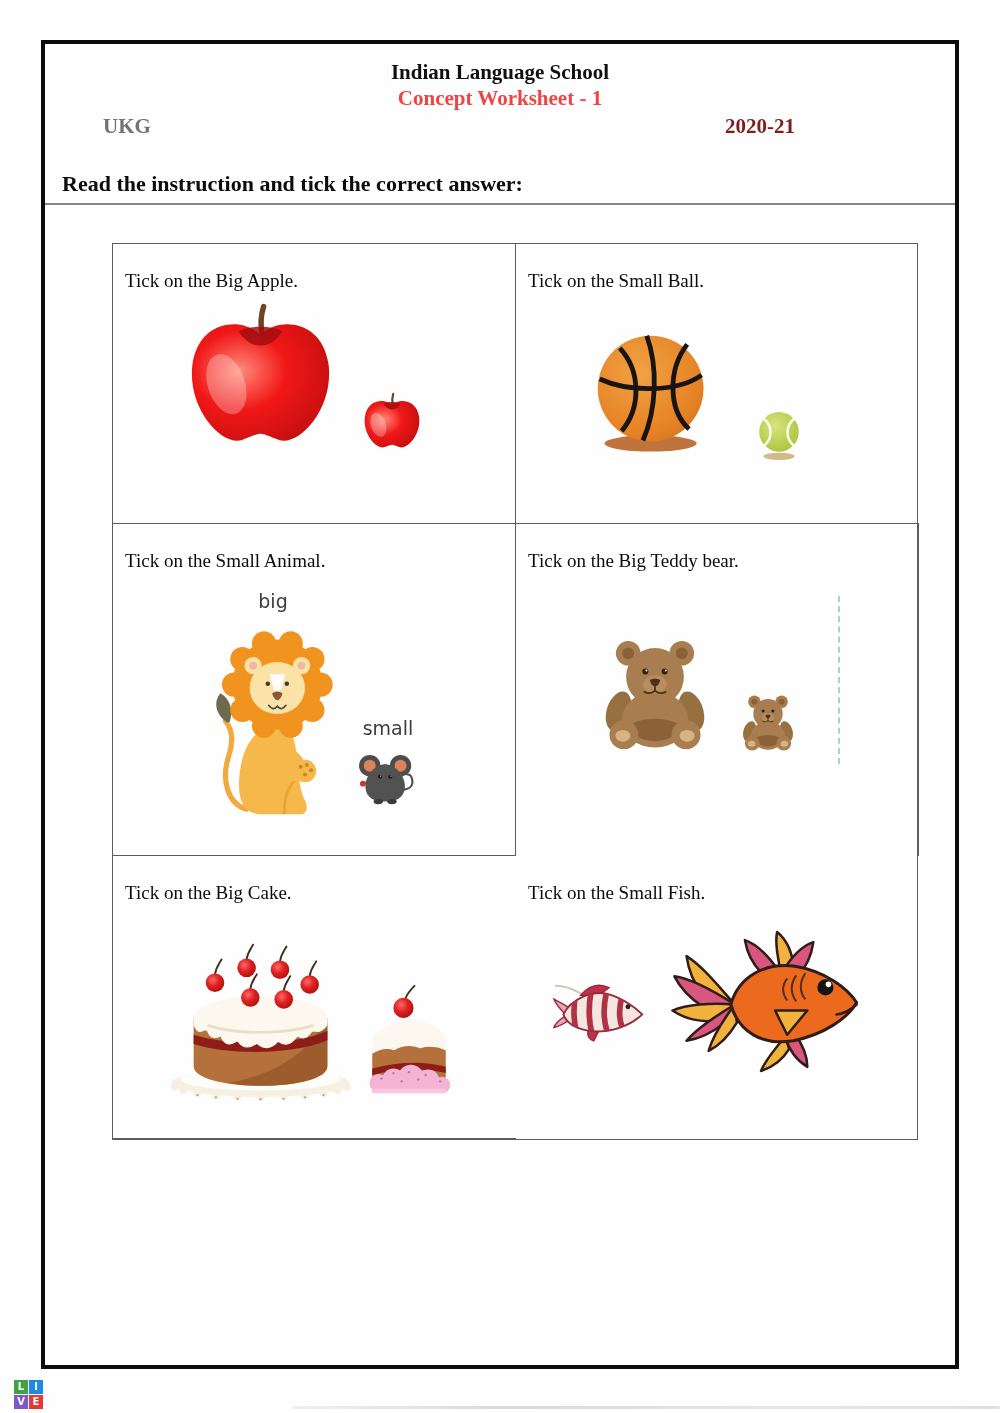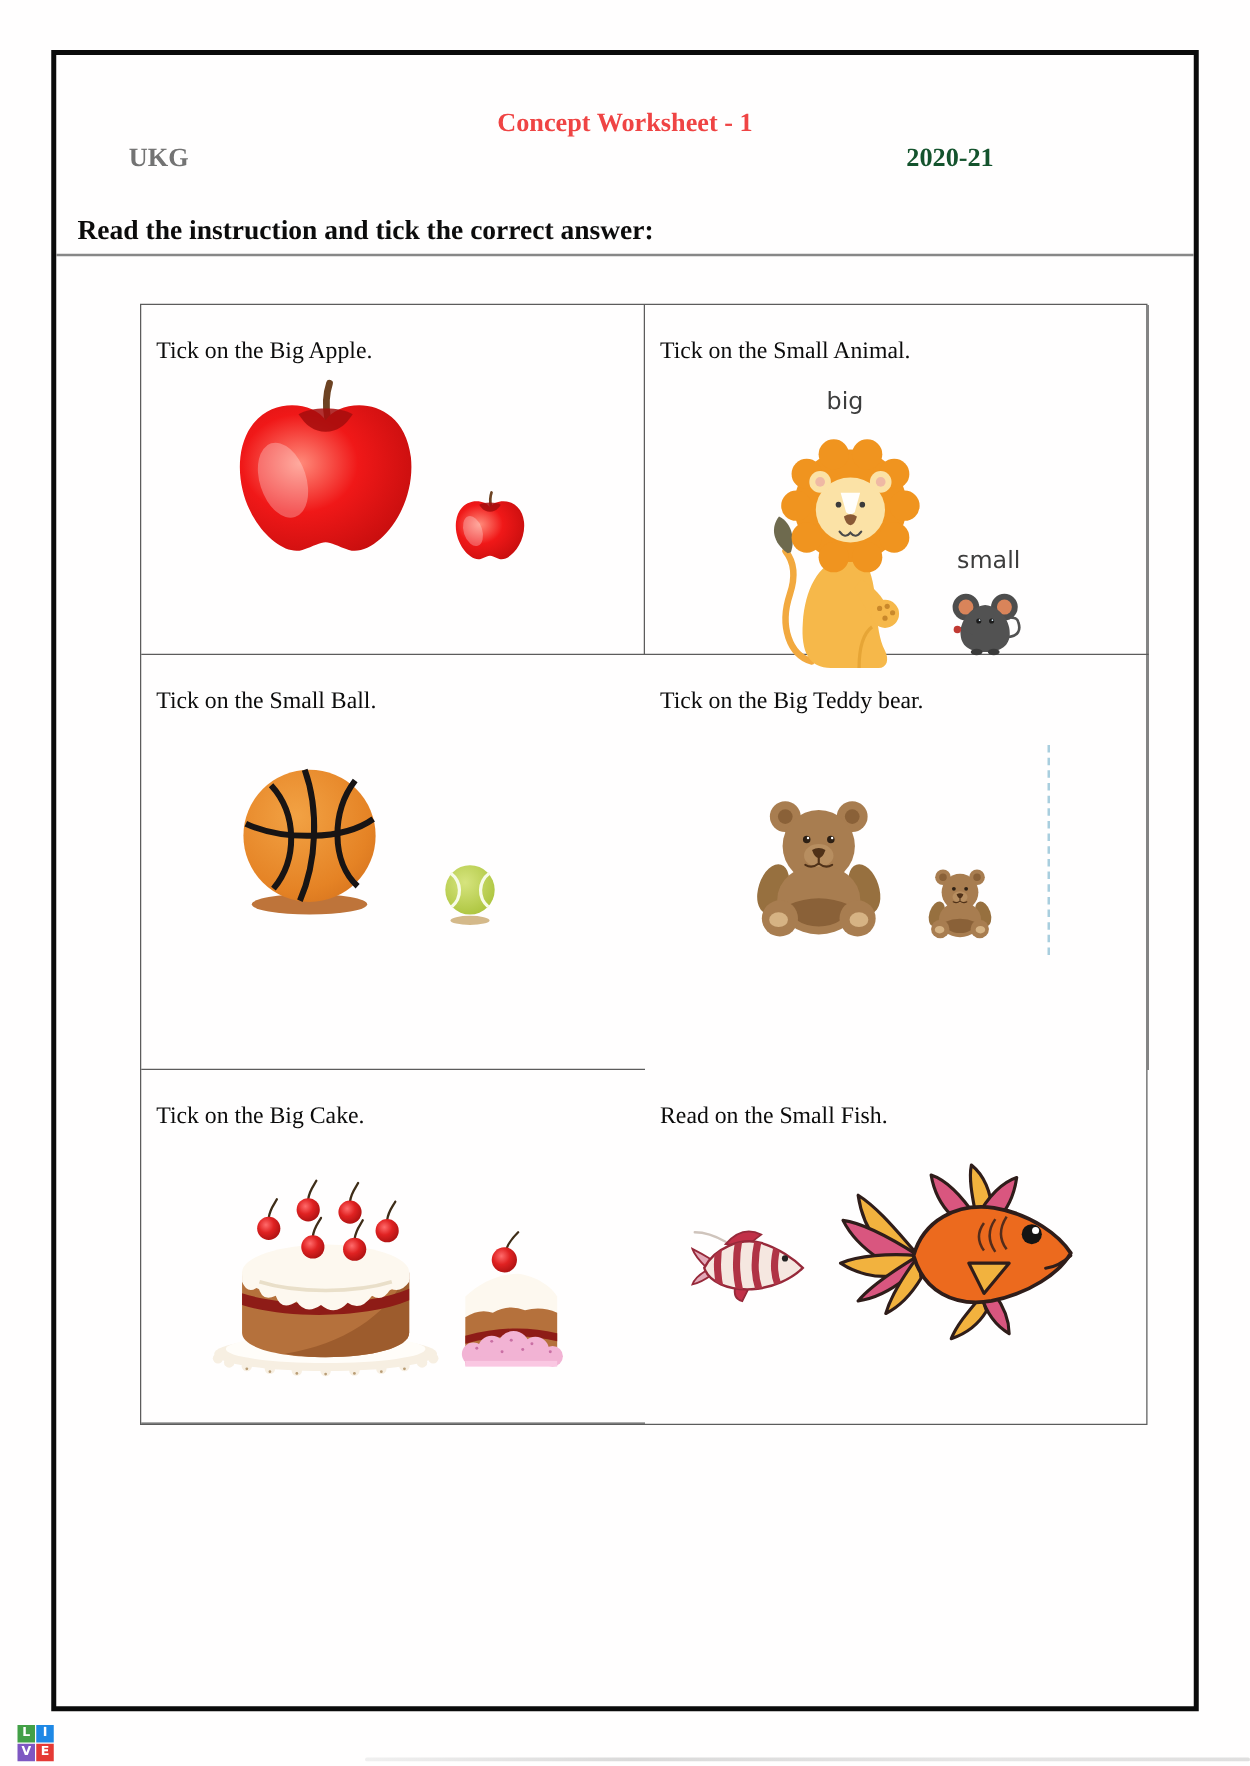--- a/index.html
+++ b/index.html
@@ -8,21 +8,21 @@
 
   
   .frame { position:absolute; left:41px; top:40px; width:910px; height:1321px;
            border:4px solid #0b0b0b; background:#fffefe; }
 
   .school-title { position:absolute; top:16px; left:0; right:0; text-align:center;
                   font-weight:bold; font-size:21px; color:#101010; }
   .worksheet-title { position:absolute; top:42px; left:0; right:0; text-align:center;
                   font-weight:bold; font-size:21px; color:#ef4444; }
   .grade { position:absolute; top:70px; left:58px; font-weight:bold; font-size:21px; color:#737373; }
-  .year  { position:absolute; top:70px; left:680px; font-weight:bold; font-size:21px; color:#14532d; }
+  .year  { position:absolute; top:70px; left:680px; font-weight:bold; font-size:21px; color:#7f1d1d; }
   .instruction { position:absolute; top:127px; left:17px; font-weight:bold; font-size:22px; color:#0c0c0c; }
   .rule { position:absolute; top:159px; left:0; width:100%; height:2px; background:#878787; }
 
   
   .grid { position:absolute; left:67px; top:199px; width:806px;
           display:grid; grid-template-columns:403px 403px; grid-template-rows:280px 332px 283px;
           border:1px solid #5c5c5c; box-sizing:border-box; background:#fffefe; }
   .cell { position:relative; border-right:1px solid #5c5c5c; border-bottom:1px solid #5c5c5c; box-sizing:border-box; }
   .cell.last-col { border-right:none; }
   .cell.last-row { border-bottom:none; }
@@ -78,20 +78,21 @@
       <stop offset="0%" stop-color="#ff6b6b"></stop>
         <stop offset="45%" stop-color="#e02222"></stop>
         <stop offset="100%" stop-color="#a50f0f"></stop>
     </radialGradient>
   </defs>
 </svg>
 
 <div class="page">
   <div class="frame">
 
+    <div class="school-title">Indian Language School</div>
     <div class="worksheet-title">Concept Worksheet - 1</div>
     <div class="grade">UKG</div>
     <div class="year">2020-21</div>
     <div class="instruction">Read the instruction and tick the correct answer:</div>
     <div class="rule"></div>
 
     <div class="grid">
 
       <div class="cell">
         <div class="prompt">Tick on the Big Apple.</div>
@@ -102,20 +103,42 @@
             <path d="M36 24 C42 20 58 20 64 24 C60 30 56 33 50 33 C44 33 40 30 36 24 Z" fill="#a50d0d" opacity="0.85"></path>
             <ellipse cx="28" cy="58" rx="12" ry="20" fill="#ffffff" opacity="0.28" transform="rotate(-18 28 58)"></ellipse>
           </svg>
         </div>
         <div class="pic" style="left:248px; top:145px; width:62px; height:68px;">
           <svg viewBox="0 0 100 110">
             <path d="M52 8 C50 14 50 20 51 26" stroke="#6d4323" stroke-width="3.5" fill="none" stroke-linecap="round"></path>
             <path d="M50 27 C42 15 10 14 6 46 C3 74 25 98 38 94 C44 92 47 90 50 90 C53 90 56 92 62 94 C75 98 97 74 94 46 C90 14 58 15 50 27 Z" fill="url(#gradApple)"></path>
             <path d="M36 24 C42 20 58 20 64 24 C60 30 56 33 50 33 C44 33 40 30 36 24 Z" fill="#a50d0d" opacity="0.85"></path>
             <ellipse cx="28" cy="58" rx="12" ry="20" fill="#ffffff" opacity="0.28" transform="rotate(-18 28 58)"></ellipse>
+          </svg>
+        </div>
+      </div>
+
+      <div class="cell last-col">
+        <div class="prompt">Tick on the Small Ball.</div>
+        <div class="pic" style="left:75px; top:85px; width:125px; height:125px;">
+          <svg viewBox="0 0 130 130">
+            <ellipse cx="62" cy="119" rx="48" ry="8.5" fill="#b35c17" opacity="0.85"></ellipse>
+            <circle cx="62" cy="62" r="55" fill="url(#gradBall)"></circle>
+            <path d="M30 20 C52 44 52 82 32 106" stroke="#181414" stroke-width="5" fill="none"></path>
+            <path d="M100 16 C80 42 80 84 102 104" stroke="#181414" stroke-width="5" fill="none"></path>
+            <path d="M9 52 C40 66 90 66 115 48" stroke="#181414" stroke-width="5" fill="none"></path>
+            <path d="M58 7 C70 40 68 84 54 116" stroke="#181414" stroke-width="5" fill="none"></path>
+          </svg>
+        </div>
+        <div class="pic" style="left:240px; top:165px; width:46px; height:52px;">
+          <svg viewBox="0 0 44 50">
+            <ellipse cx="22" cy="45.5" rx="15" ry="3.5" fill="#c9a86d" opacity="0.8"></ellipse>
+            <circle cx="22" cy="22" r="19" fill="url(#gradTennis)"></circle>
+            <path d="M7 9 C16 16 16 28 8 35" stroke="#f7fbe8" stroke-width="2.5" fill="none"></path>
+            <path d="M37 9 C28 16 28 28 36 35" stroke="#f7fbe8" stroke-width="2.5" fill="none"></path>
           </svg>
         </div>
       </div>
 
       <div class="cell">
         <div class="prompt">Tick on the Small Animal.</div>
         <div class="size-label" style="left:120px; top:66px; width:80px;">big</div>
         <div class="pic" style="left:95px; top:100px; width:130px; height:199px;">
           <svg viewBox="0 0 150 230">
             <path d="M44 214 C24 208 14 182 24 152 C30 134 28 122 20 112" stroke="#f2a93f" stroke-width="6" fill="none" stroke-linecap="round"></path>
@@ -167,42 +190,20 @@
             <circle cx="29" cy="29" r="2.4" fill="#1c1c1c"></circle>
               <circle cx="41" cy="29" r="2.4" fill="#1c1c1c"></circle>
             <circle cx="29.8" cy="28.2" r="0.8" fill="#cfe3ef"></circle>
               <circle cx="41.8" cy="28.2" r="0.8" fill="#cfe3ef"></circle>
             <ellipse cx="27" cy="58" rx="5.5" ry="3" fill="#3a3a3a"></ellipse>
               <ellipse cx="43" cy="58" rx="5.5" ry="3" fill="#3a3a3a"></ellipse>
           </svg>
         </div>
       </div>
 
-      <div class="cell last-col">
-        <div class="prompt">Tick on the Small Ball.</div>
-        <div class="pic" style="left:75px; top:85px; width:125px; height:125px;">
-          <svg viewBox="0 0 130 130">
-            <ellipse cx="62" cy="119" rx="48" ry="8.5" fill="#b35c17" opacity="0.85"></ellipse>
-            <circle cx="62" cy="62" r="55" fill="url(#gradBall)"></circle>
-            <path d="M30 20 C52 44 52 82 32 106" stroke="#181414" stroke-width="5" fill="none"></path>
-            <path d="M100 16 C80 42 80 84 102 104" stroke="#181414" stroke-width="5" fill="none"></path>
-            <path d="M9 52 C40 66 90 66 115 48" stroke="#181414" stroke-width="5" fill="none"></path>
-            <path d="M58 7 C70 40 68 84 54 116" stroke="#181414" stroke-width="5" fill="none"></path>
-          </svg>
-        </div>
-        <div class="pic" style="left:240px; top:165px; width:46px; height:52px;">
-          <svg viewBox="0 0 44 50">
-            <ellipse cx="22" cy="45.5" rx="15" ry="3.5" fill="#c9a86d" opacity="0.8"></ellipse>
-            <circle cx="22" cy="22" r="19" fill="url(#gradTennis)"></circle>
-            <path d="M7 9 C16 16 16 28 8 35" stroke="#f7fbe8" stroke-width="2.5" fill="none"></path>
-            <path d="M37 9 C28 16 28 28 36 35" stroke="#f7fbe8" stroke-width="2.5" fill="none"></path>
-          </svg>
-        </div>
-      </div>
-
       <div class="cell last-row">
         <div class="prompt">Tick on the Big Teddy bear.</div>
         <div class="cut-line"></div>
         <div class="pic" style="left:80px; top:110px; width:118px; height:120px;">
           <svg viewBox="0 0 110 112">
             <circle cx="30" cy="18" r="11.5" fill="#a87d50"></circle>
               <circle cx="30" cy="18" r="5.5" fill="#8a6138"></circle>
             <circle cx="80" cy="18" r="11.5" fill="#a87d50"></circle>
               <circle cx="80" cy="18" r="5.5" fill="#8a6138"></circle>
             <ellipse cx="21" cy="72" rx="11" ry="19" fill="#97703f" transform="rotate(18 21 72)"></ellipse>
@@ -322,21 +323,21 @@
               <circle cx="68" cy="99" r="1.3"></circle>
                 <circle cx="84" cy="106" r="1.3"></circle>
                 <circle cx="42" cy="106" r="1.3"></circle>
               <circle cx="60" cy="104" r="1.3"></circle>
             </g>
           </svg>
         </div>
       </div>
 
       <div class="cell last-col last-row">
-        <div class="prompt">Read on the Small Fish.</div>
+        <div class="prompt">Tick on the Small Fish.</div>
         <div class="pic" style="left:36px; top:122px; width:95px; height:65px;">
           <svg viewBox="0 0 100 68">
             <path d="M30 16 Q16 8 4 8" stroke="#cfc4bc" stroke-width="2" fill="none" stroke-linecap="round"></path>
             <path d="M14 38 Q4 28 2 22 Q10 26 18 31 Z" fill="#e3a9b8" stroke="#97293a" stroke-width="1.5"></path>
             <path d="M14 40 Q4 46 2 52 Q10 50 18 44 Z" fill="#e3a9b8" stroke="#97293a" stroke-width="1.5"></path>
             <path d="M30 18 Q44 2 60 10 Q52 16 48 20 Z" fill="#c23048" stroke="#97293a" stroke-width="1.5"></path>
             <path d="M38 54 Q36 64 44 66 Q48 58 50 54 Z" fill="#c23048" stroke="#97293a" stroke-width="1.5"></path>
             <clipPath id="sfbody">
                 <path d="M12 38 C20 22 42 12 60 17 C74 21 88 31 95 38 C86 47 70 55 52 56 C32 57 16 50 12 38 Z"></path>
               </clipPath>

